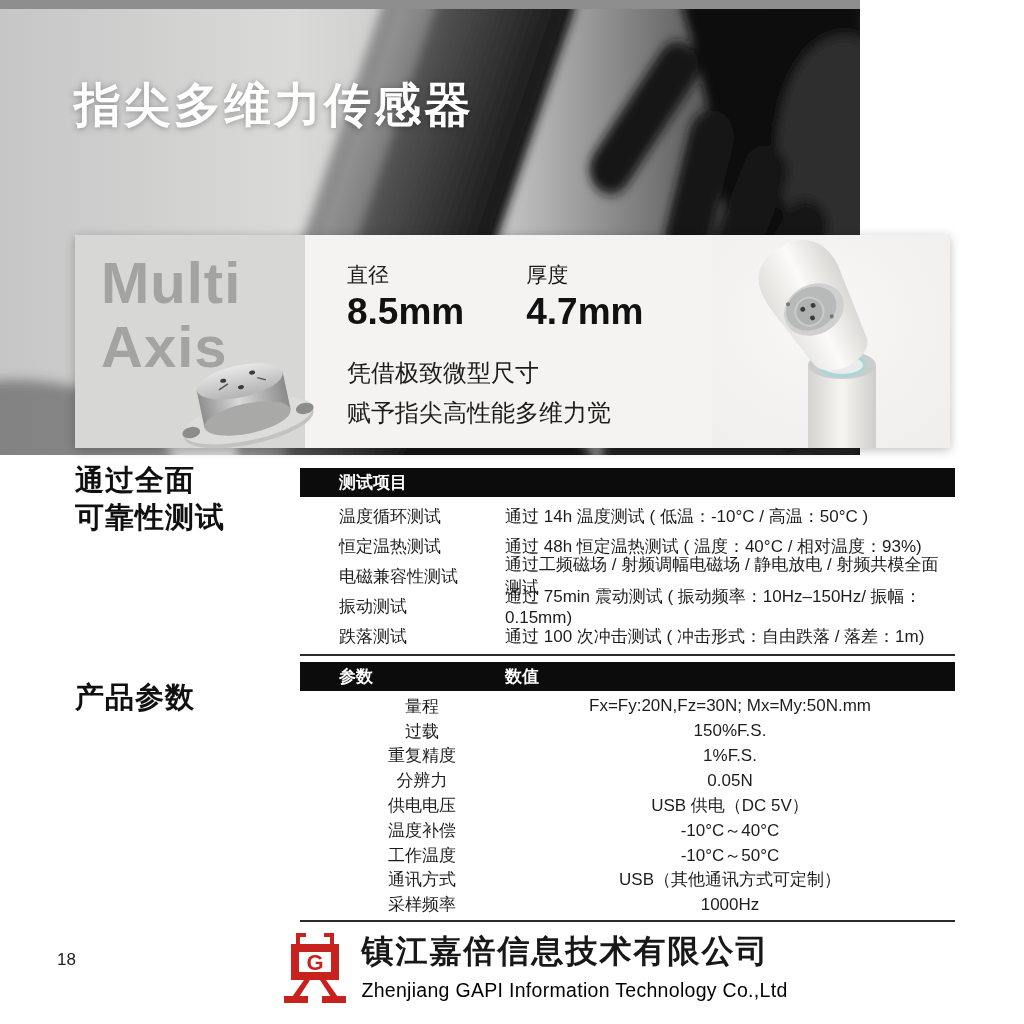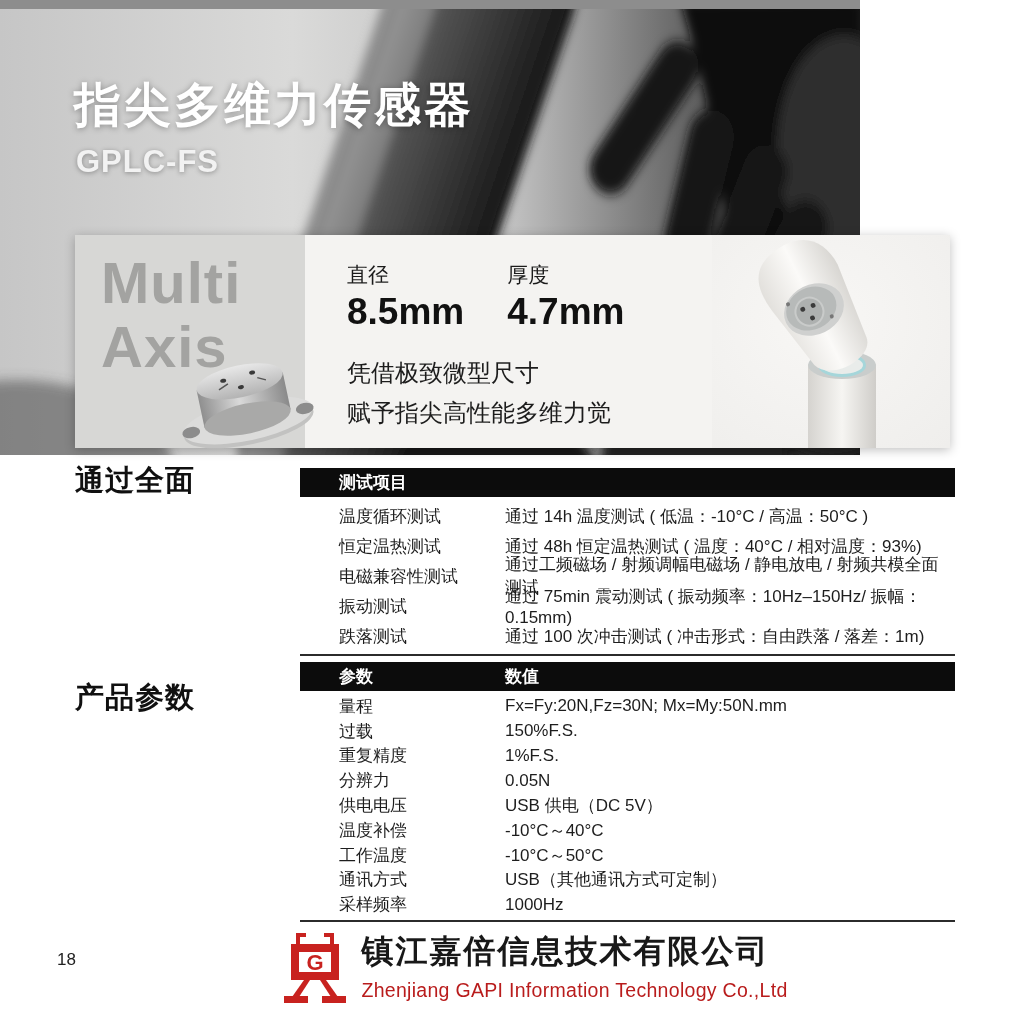--- a/index.html
+++ b/index.html
@@ -12,51 +12,51 @@
   .hero svg { display:block; width:100%; height:100%; }
   .hero-title { position:absolute; left:74px; top:74px; font-size:47px; font-weight:bold; color:#ffffff; letter-spacing:3px; text-shadow:0 1px 6px rgba(0,0,0,.35); }
   .hero-model { position:absolute; left:76px; top:144px; font-size:31px; font-weight:bold; color:#f2f2f2; letter-spacing:1px; text-shadow:0 1px 5px rgba(0,0,0,.35); }
 
   
   .card { position:absolute; left:75px; top:235px; width:875px; height:213px; display:flex; box-shadow:0 2px 10px rgba(0,0,0,.25); }
   .card-left { position:relative; width:230px; flex:none; background:#d7d7d5; padding:16px 8px 0 26px; }
   .badge-line { font-size:58px; font-weight:bold; color:#a3a3a1; line-height:64px; letter-spacing:1px; }
   .sensor-art { position:absolute; left:86px; top:102px; width:165px; height:112px; z-index:3; }
   .card-right { position:relative; flex:1; background:#f4f3f1; padding:26px 0 0 42px; overflow:hidden; }
-  .spec-row { display:flex; gap:43px; position:relative; z-index:2; }
+  .spec-row { display:flex; gap:62px; position:relative; z-index:2; }
   .spec-label { font-size:21px; color:#1b1b1b; }
   .spec-value { font-size:37px; font-weight:bold; color:#111111; margin-top:2px; }
   .card-desc { margin-top:20px; font-size:24px; color:#1c1c1c; line-height:40px; position:relative; z-index:2; }
   .fingertip-art { position:absolute; right:0; top:0; width:238px; height:213px; z-index:1; }
 
   
   .sec-heading { position:absolute; left:75px; font-size:29px; font-weight:bold; color:#101010; line-height:37px; letter-spacing:1px; }
   .sec1 { top:462px; }
   .sec2 { top:679px; }
 
   
   .spec-table { position:absolute; left:300px; width:655px; }
   .t1 { top:468px; }
   .t2 { top:662px; }
   .thead { display:flex; align-items:center; height:29px; background:#0c0c0c; color:#ffffff; font-size:17px; font-weight:bold; padding-left:9px; }
   .trow { display:flex; align-items:center; padding-left:9px; font-size:17px; color:#1d1d1d; }
   .t1 .trow { height:30px; }
   .t1 .rows { padding-top:4px; }
-  .t2 .trow { height:24.8px; }
+  .t2 .trow { height:24.8px;text-align:center; }
   .t2 .rows { padding-top:3px; }
   .c1 { width:166px; flex:none;margin-left:30px; }
   .c2 { flex:1; }
   .tbottom { border-bottom:2px solid #2b2b2b; margin-top:3px; }
 
   
   .footer { position:absolute; left:0; top:928px; width:1024px; display:flex; justify-content:center; align-items:center; gap:15px; margin-left:0; }
   .footer-inner { display:flex; align-items:center; gap:15px; transform:translateX(24px); }
   .logo-art { width:62px; height:76px; flex:none; }
   .company-cn { font-size:32px; font-weight:bold; color:#181818; letter-spacing:2px; }
-  .company-en { font-size:19.5px; color:#b91c1c; margin-top:5px; letter-spacing:.3px; }
+  .company-en { font-size:19.5px; color:#000000; margin-top:5px; letter-spacing:.3px; }
   .page-num { position:absolute; left:57px; top:950px; font-size:17px; color:#222222; }
 </style>
 </head>
 <body>
 
 <div class="page">
 
   <div class="hero">
     <svg viewBox="0 0 1024 455" preserveAspectRatio="none">
       <defs>
@@ -92,21 +92,20 @@
           <rect x="862" y="140" width="54" height="158" rx="27" transform="rotate(25 889 219)"></rect>
           <rect x="905" y="192" width="54" height="152" rx="27" transform="rotate(33 932 268)"></rect>
           <rect x="936" y="252" width="52" height="142" rx="26" transform="rotate(42 962 323)"></rect>
           <rect x="742" y="28" width="50" height="180" rx="25" transform="rotate(38 767 118)"></rect>
         </g>
         <ellipse cx="20" cy="480" rx="190" ry="100" fill="#4a4a4a" opacity="0.55"></ellipse>
       </g>
       <rect width="1024" height="9" fill="#8d8d8d"></rect>
     </svg>
     <div class="hero-title">指尖多维力传感器</div>
-    <div class="hero-model">GPLC-FS</div>
   </div>
 
   <div class="card">
     <div class="card-left">
       <div class="badge-line">Multi</div>
       <div class="badge-line">Axis</div>
       <svg class="sensor-art" viewBox="0 0 165 112">
         <defs>
           <linearGradient id="cylGrad" x1="0" y1="0" x2="1" y2="0">
             <stop offset="0" stop-color="#8f8f8f"></stop>
@@ -181,20 +180,21 @@
       </div>
       <div class="card-desc">
         <div>凭借极致微型尺寸</div>
         <div>赋予指尖高性能多维力觉</div>
       </div>
     </div>
   </div>
 
   <div class="sec-heading sec1">
     <div>通过全面</div>
+    <div>可靠性测试</div>
   </div>
 
   <div class="spec-table t1">
     <div class="thead">
       <div class="c1">测试项目</div>
     </div>
     <div class="rows">
       <div class="trow">
         <div class="c1">温度循环测试</div>
         <div class="c2">通过 14h 温度测试 ( 低温：-10°C / 高温：50°C )</div>

